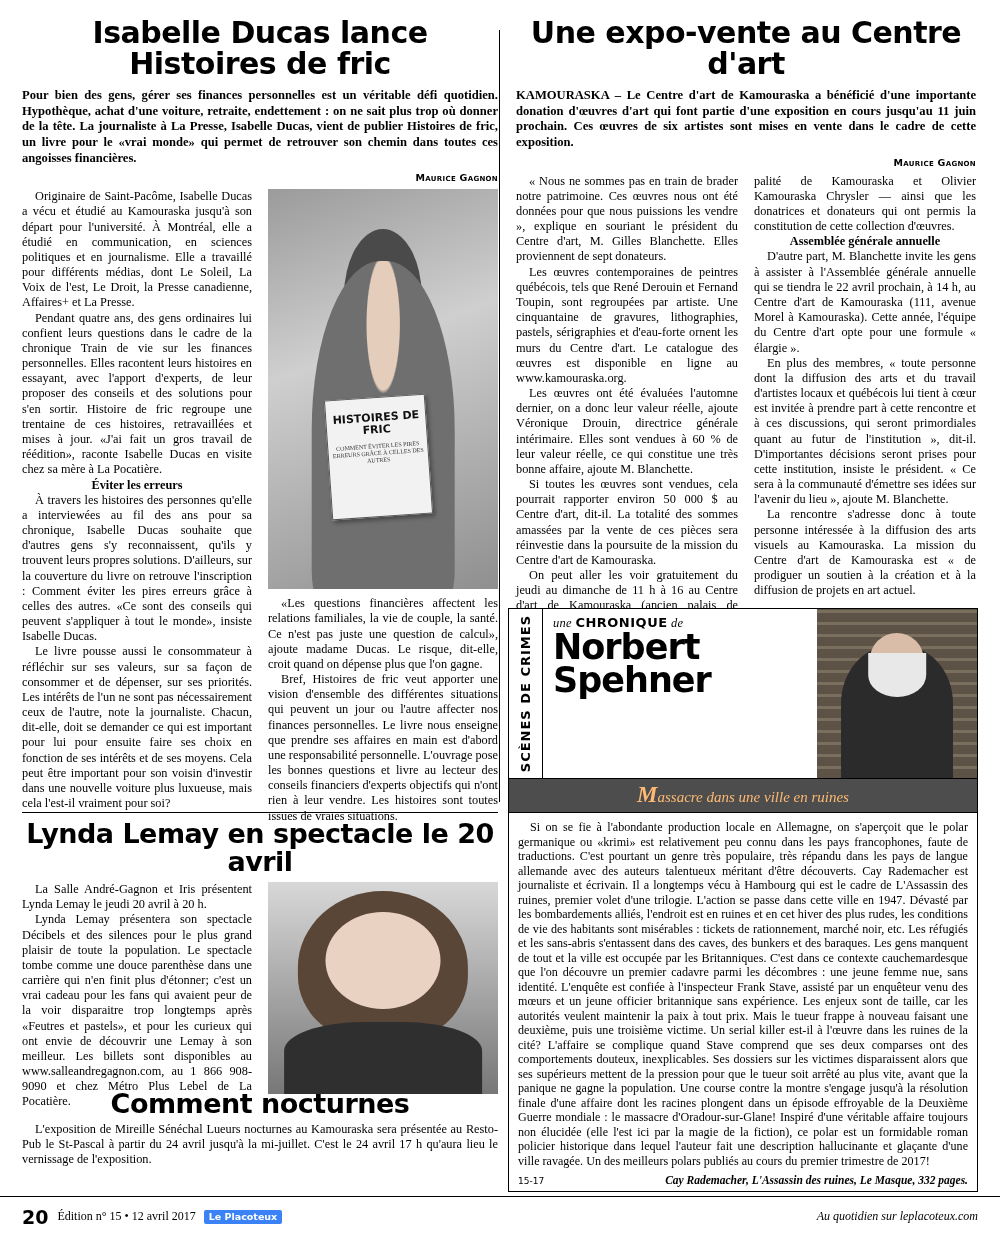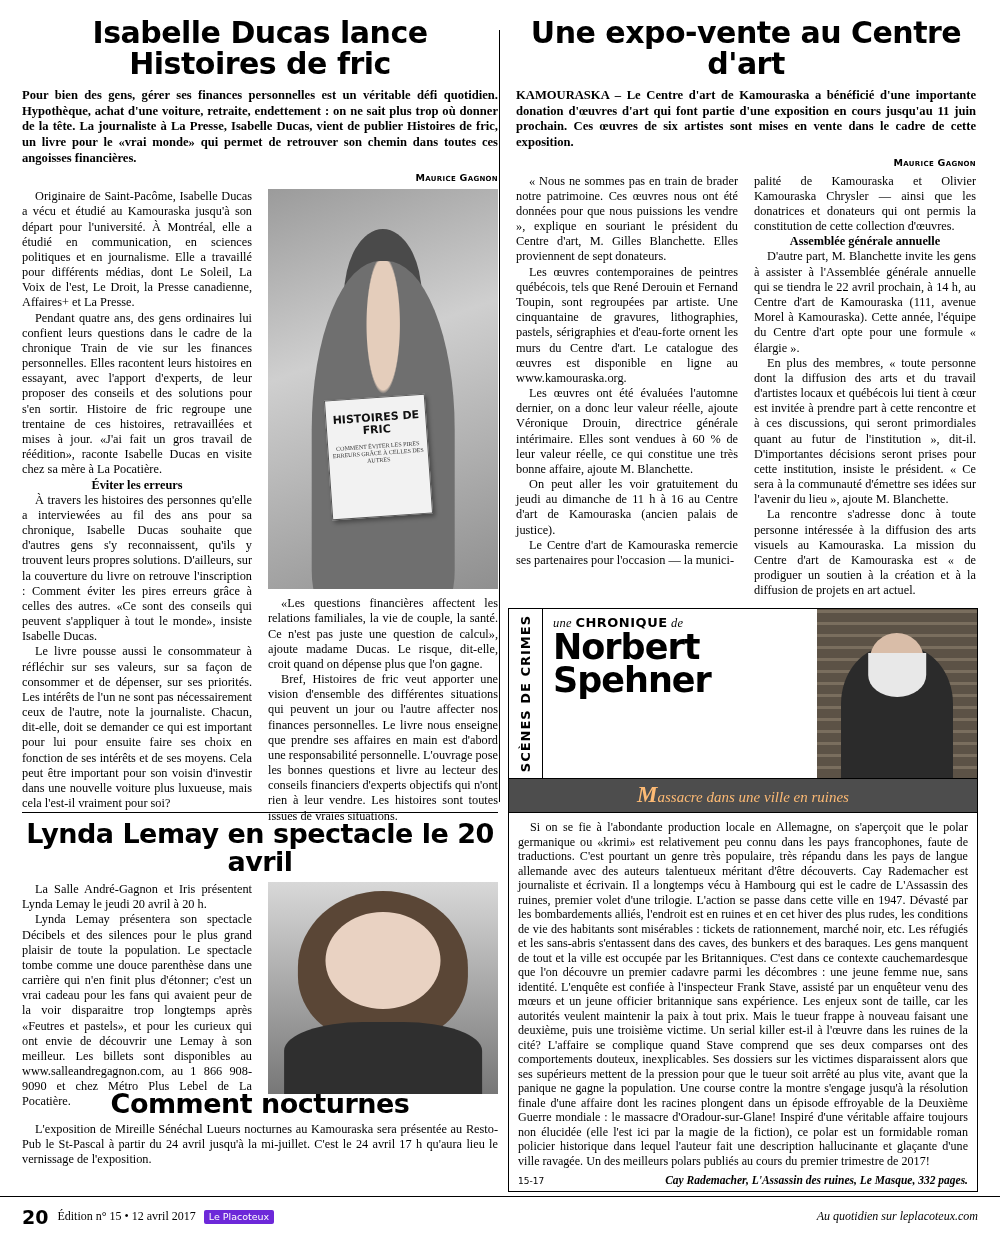--- a/index.html
+++ b/index.html
@@ -191,23 +191,23 @@
     display:flex; align-items:center;
     padding:0 22px;
   }
   .pagenum {
     font-family:"DejaVu Sans", sans-serif;
     font-weight:bold; font-size:19px; margin-right:9px;
   }
   .foot-left { font-size:12px; }
   .logo-badge {
     display:inline-block;
-    background:#6d28d9; color:#fff;
-    font-family:"DejaVu Sans", sans-serif;
-    font-size:9.5px; font-weight:normal;
+    background:#3b82f6; color:#fff;
+    font-family:"DejaVu Sans", sans-serif;
+    font-size:9.5px; font-weight:bold;
     padding:1px 5px 2px 5px;
     margin-left:8px;
     border-radius:2px;
   }
   .foot-right {
     margin-left:auto; font-style:italic; font-size:12px;
   }
   .smallcaps { font-variant:small-caps; }
 </style>
 </head>
@@ -253,20 +253,21 @@
     <div class="right-half">
       <div class="headline h-main">Une expo-vente au Centre d'art</div>
       <div class="deck" style="margin-top:9px;">KAMOURASKA – Le Centre d'art de Kamouraska a bénéficié d'une importante donation d'œuvres d'art qui font partie d'une exposition en cours jusqu'au 11 juin prochain. Ces œuvres de six artistes sont mises en vente dans le cadre de cette exposition.</div>
       <div class="byline smallcaps" style="margin-top:6px;">Maurice Gagnon</div>
 
       <div class="cols2" style="margin-top:6px; gap:16px;">
         <div class="col body-col" style="width:222px;">
           <p>« Nous ne sommes pas en train de brader notre patrimoine. Ces œuvres nous ont été données pour que nous puissions les vendre », explique en souriant le président du Centre d'art, M. Gilles Blanchette. Elles proviennent de sept donateurs.</p>
           <p>Les œuvres contemporaines de peintres québécois, tels que René Derouin et Fernand Toupin, sont regroupées par artiste. Une cinquantaine de gravures, lithographies, pastels, sérigraphies et d'eau-forte ornent les murs du Centre d'art. Le catalogue des œuvres est disponible en ligne au www.kamouraska.org.</p>
           <p>Les œuvres ont été évaluées l'automne dernier, on a donc leur valeur réelle, ajoute Véronique Drouin, directrice générale intérimaire. Elles sont vendues à 60 % de leur valeur réelle, ce qui constitue une très bonne affaire, ajoute M. Blanchette.</p>
+          <p>Si toutes les œuvres sont vendues, cela pourrait rapporter environ 50 000 $ au Centre d'art, dit-il. La totalité des sommes amassées par la vente de ces pièces sera réinvestie dans la poursuite de la mission du Centre d'art de Kamouraska.</p>
           <p>On peut aller les voir gratuitement du jeudi au dimanche de 11 h à 16 au Centre d'art de Kamouraska (ancien palais de justice).</p>
           <p>Le Centre d'art de Kamouraska remercie ses partenaires pour l'occasion — la munici-</p>
         </div>
         <div class="col body-col" style="width:222px;">
           <p style="text-indent:0;">palité de Kamouraska et Olivier Kamouraska Chrysler — ainsi que les donatrices et donateurs qui ont permis la constitution de cette collection d'œuvres.</p>
           <p class="subhead">Assemblée générale annuelle</p>
           <p>D'autre part, M. Blanchette invite les gens à assister à l'Assemblée générale annuelle qui se tiendra le 22 avril prochain, à 14 h, au Centre d'art de Kamouraska (111, avenue Morel à Kamouraska). Cette année, l'équipe du Centre d'art opte pour une formule « élargie ».</p>
           <p>En plus des membres, « toute personne dont la diffusion des arts et du travail d'artistes locaux et québécois lui tient à cœur est invitée à prendre part à cette rencontre et à ces discussions, qui seront primordiales quant au futur de l'institution », dit-il. D'importantes décisions seront prises pour cette institution, insiste le président. « Ce sera à la communauté d'émettre ses idées sur l'avenir du lieu », ajoute M. Blanchette.</p>
           <p>La rencontre s'adresse donc à toute personne intéressée à la diffusion des arts visuels au Kamouraska. La mission du Centre d'art de Kamouraska est « de prodiguer un soutien à la création et à la diffusion de projets en art actuel.</p>
         </div>

